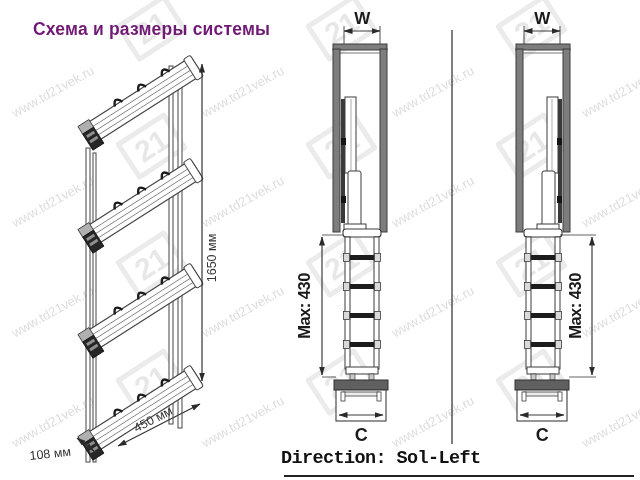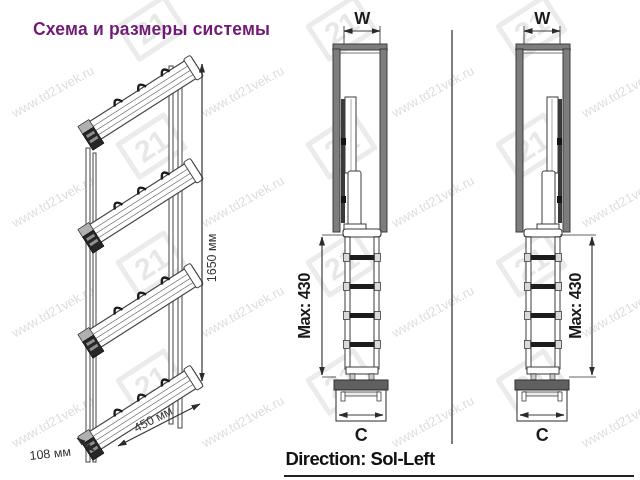--- a/index.html
+++ b/index.html
@@ -19,21 +19,21 @@
     border:5px solid rgba(60,60,60,0.10);border-radius:3px;padding:2px 8px;
   }
   
   .layer{position:absolute;inset:0;z-index:2;}
   .title{
     position:absolute;left:33px;top:19px;font-size:17.5px;font-weight:700;
     color:#701a75;letter-spacing:0.2px;white-space:nowrap;
   }
   .dir-label{
     position:absolute;top:448px;font-size:18.5px;font-weight:700;color:#111;
-    letter-spacing:-0.6px;white-space:nowrap;text-align:center;
+    letter-spacing:-0.6px;white-space:nowrap;text-align:center;font-family:Liberation Mono, monospace;
   }
   .dir-sol{left:281px;width:158px;}
   .dir-sag{left:456px;width:180px;}
   svg text{font-family:"Liberation Sans",sans-serif;}
   .dimtxt{fill:#333;font-size:12.5px;}
   .bigdim{fill:#1a1a1a;font-size:16.5px;font-weight:700;letter-spacing:-0.5px;}
 </style>
 </head>
 <body>
 

